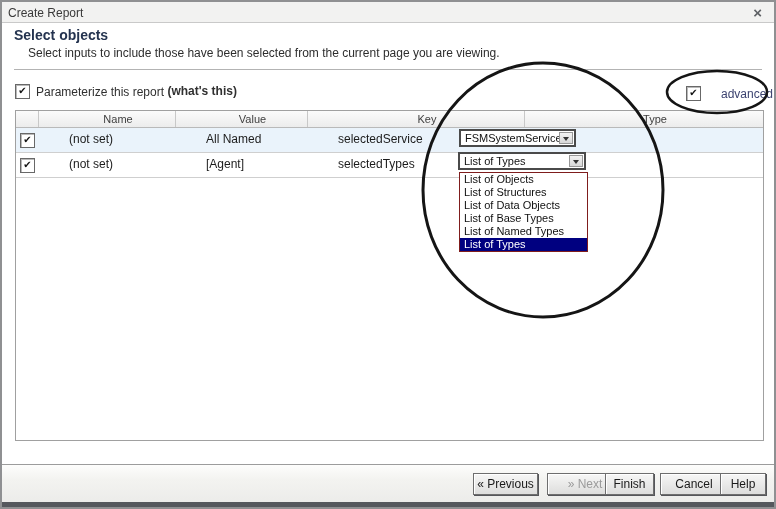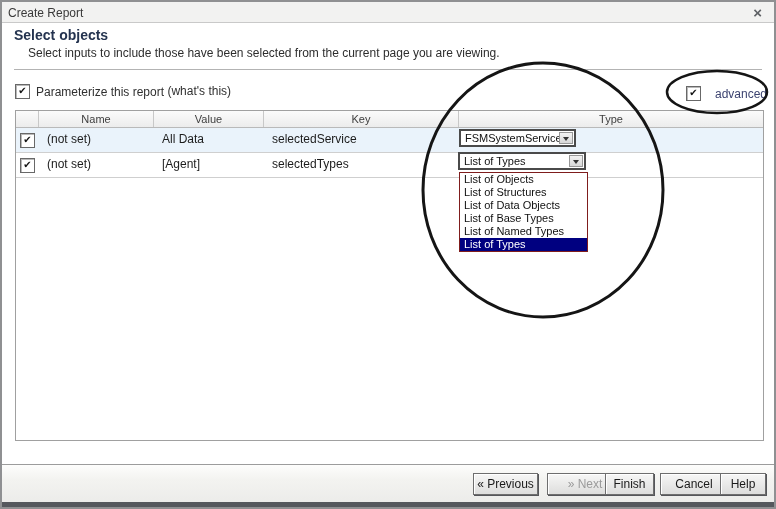--- a/index.html
+++ b/index.html
@@ -22,27 +22,27 @@
   .heading{left:14px;top:27px;font-size:14px;font-weight:bold;color:#24334f;}
   .subtext{left:28px;top:46px;font-size:12px;color:#2d2d2d;}
   .rule{left:14px;top:69px;width:748px;height:0;border-top:1px solid #b3b3b3;}
 
   
   .cb{display:inline-block;width:13px;height:13px;background:#fff;border:1px solid #686868;
       box-shadow:inset 1px 1px 0 #b9b9b9;font-size:10px;line-height:12px;text-align:center;
       color:#141414;font-weight:bold;vertical-align:middle;}
   .param-row{left:15px;top:84px;font-size:12px;color:#303030;}
   .param-row .lbl{margin-left:6px;vertical-align:middle;}
-  .param-row b{font-weight:normal;text-align:right;}
+  .param-row b{font-weight:bold;text-align:right;}
   .advanced-row{left:686px;top:86px;font-size:12px;color:#3c4370;}
-  .advanced-row .lbl{margin-left:14px;vertical-align:middle;}
+  .advanced-row .lbl{margin-left:20px;vertical-align:middle;}
 
   
   .tbl{left:15px;top:110px;width:747px;height:329px;border:1px solid #a0a0a0;background:#fff;box-sizing:content-box;}
-  .trow{display:flex;width:747px;}
+  .trow{display:flex;width:747px;gap:22px;}
   .thead{height:16px;background:linear-gradient(#fbfbfb,#ececec);border-bottom:1px solid #b9b9b9;}
   .thead .cell{font-size:11px;color:#3e3e3e;text-align:center;line-height:16px;border-right:1px solid #c8c8c8;box-sizing:border-box;}
   .thead .cell:last-child{border-right:none;}
   .tbody-row{height:24px;border-bottom:1px solid #cfcfcf;}
   .row-alt{background:#eaf3fb;}
   .cell{overflow:hidden;white-space:nowrap;}
   .c0{width:23px;flex:none;display:flex;align-items:center;justify-content:center;}
   .c1{width:115px;flex:none;}
   .c2{width:110px;flex:none;}
   .c3{width:195px;flex:none;}
@@ -113,21 +113,21 @@
       <div class="cell c1">Name</div>
       <div class="cell c2">Value</div>
       <div class="cell c3">Key</div>
       <div class="cell c4">Type</div>
     </div>
     <div class="trow tbody-row row-alt">
       <div class="cell c0">
           <span class="cb">✔</span>
         </div>
       <div class="cell c1">(not set)</div>
-      <div class="cell c2">All Data</div>
+      <div class="cell c2">All Named</div>
       <div class="cell c3">selectedService</div>
       <div class="cell c4"></div>
     </div>
     <div class="trow tbody-row">
       <div class="cell c0">
           <span class="cb">✔</span>
         </div>
       <div class="cell c1">(not set)</div>
       <div class="cell c2">[Agent]</div>
       <div class="cell c3">selectedTypes</div>

